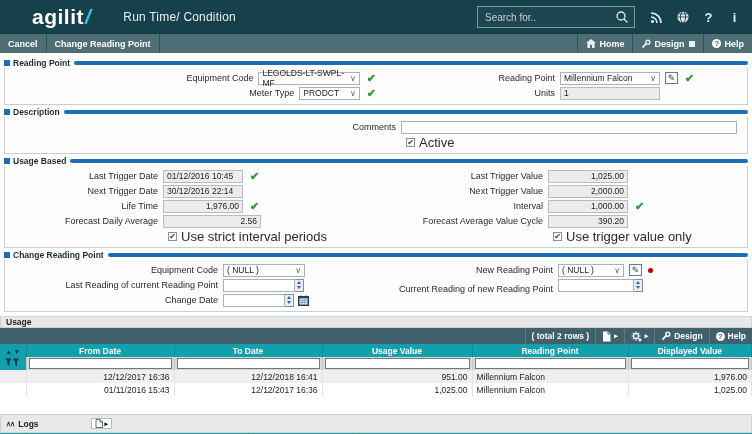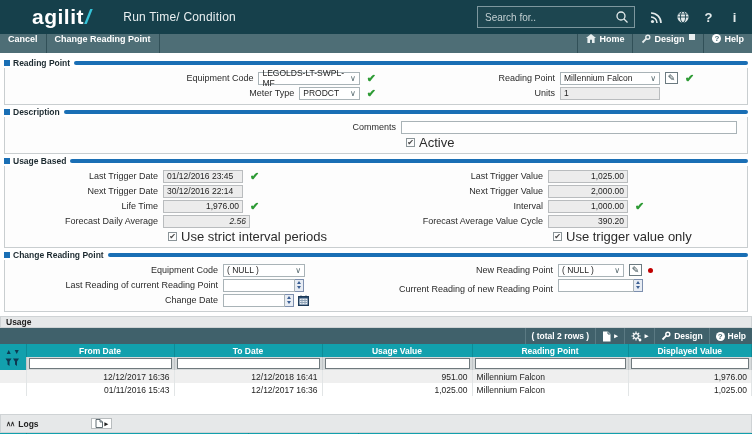--- a/index.html
+++ b/index.html
@@ -12,21 +12,21 @@
   .logo .slash { color:#35c3d8; font-style:italic; font-weight:bold; margin-left:1px; }
   .hdr-title { color:#e9eff1; font-size:12px; margin-left:32px; letter-spacing:0.2px; }
   .search { margin-left:auto; width:158px; height:22px; border:1px solid #7d979e; display:flex; align-items:center; padding:0 5px 0 7px; background:rgba(255,255,255,0.03); }
   .search input { flex:1; border:none; background:transparent; outline:none; color:#d7e0e2; font-size:10px; font-family:"Liberation Sans",sans-serif; width:100px; }
   .search input::placeholder { color:#c3d0d3; }
   .hdr-icons { display:flex; align-items:center; gap:11px; margin-left:14px; color:#e4ebec; }
   .hicon { width:15px; height:15px; display:flex; align-items:center; justify-content:center; font-size:13px; font-weight:bold; color:#e4ebec; cursor:pointer; }
 
   
   .tbar { height:19px; background:#4e6e76; display:flex; align-items:stretch; color:#fff; font-size:9px; font-weight:bold; }
-  .tbtn { display:flex; align-items:flex-start; padding:0 8px; border-right:1px solid #315058; cursor:pointer; gap:3px; }
+  .tbtn { display:flex; align-items:center; padding:0 8px; border-right:1px solid #315058; cursor:pointer; gap:3px; }
   .tbar-right { margin-left:auto; display:flex; }
   .tbar-right .tbtn { border-right:none; border-left:1px solid #315058; }
   .sq { width:6px; height:6px; background:#e8eeef; display:inline-block; margin-left:2px; }
   .qcirc { width:9px; height:9px; border-radius:50%; background:#fff; color:#4e6e76; font-size:8px; font-weight:bold; display:inline-flex; align-items:center; justify-content:center; }
 
   
   .main { padding:3px 4px 0 4px; }
   .stitle { display:flex; align-items:center; height:10px; margin-top:2px; }
   .stitle .bsq { width:6px; height:6px; background:#1a6fb5; margin-right:3px; }
   .stitle .slabel { font-size:8.5px; font-weight:bold; color:#1c2a30; white-space:nowrap; }
@@ -220,35 +220,35 @@
     <div class="stitle">
       <span class="bsq"></span>
       <span class="slabel">Usage Based</span>
       <span class="sline"></span>
     </div>
     <div class="sbox">
       <div class="cols">
         <div class="col">
           <div class="frow">
             <div class="flabel" style="width:152px;">Last Trigger Date</div>
-            <div class="ro" style="width:80px;">01/12/2016 23:45</div>
+            <div class="ro" style="width:80px;">01/12/2016 10:45</div>
             <span class="vcheck">✔</span>
           </div>
           <div class="frow">
             <div class="flabel" style="width:152px;">Next Trigger Date</div>
             <div class="ro" style="width:80px;">30/12/2016 22:14</div>
           </div>
           <div class="frow">
             <div class="flabel" style="width:152px;">Life Time</div>
             <div class="ro r" style="width:80px;">1,976.00</div>
             <span class="vcheck">✔</span>
           </div>
           <div class="frow">
             <div class="flabel" style="width:152px;">Forecast Daily Average</div>
-            <div class="ro r" style="width:87px;font-style:italic;">2.56</div>
+            <div class="ro r" style="width:98px;">2.56</div>
           </div>
           <div class="frow">
             <div style="width:157px;"></div>
             <span class="cb">✔</span>
             <span class="cblabel">Use strict interval periods</span>
           </div>
         </div>
         <div class="col">
           <div class="frow">
             <div class="flabel" style="width:172px;">Last Trigger Value</div>

